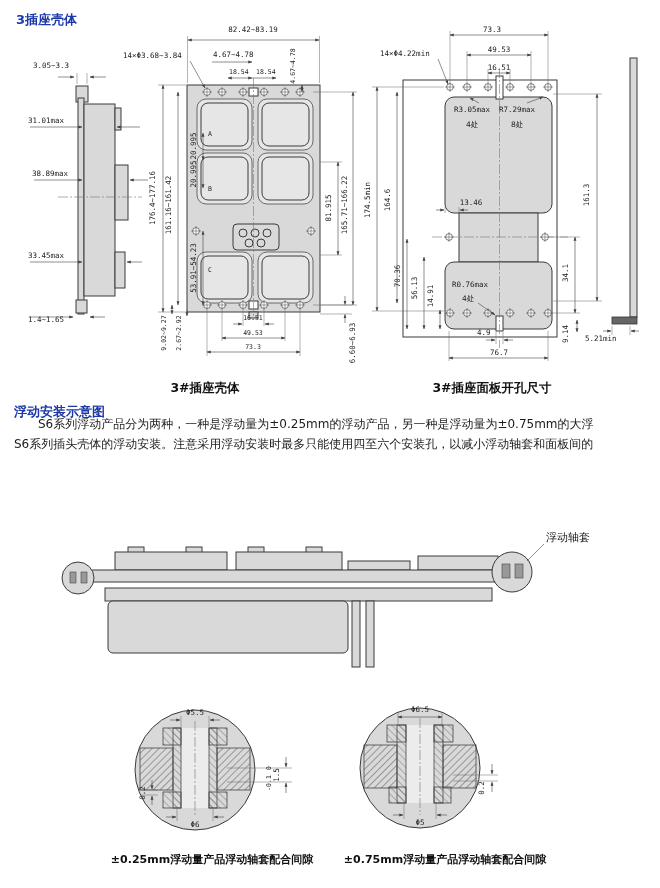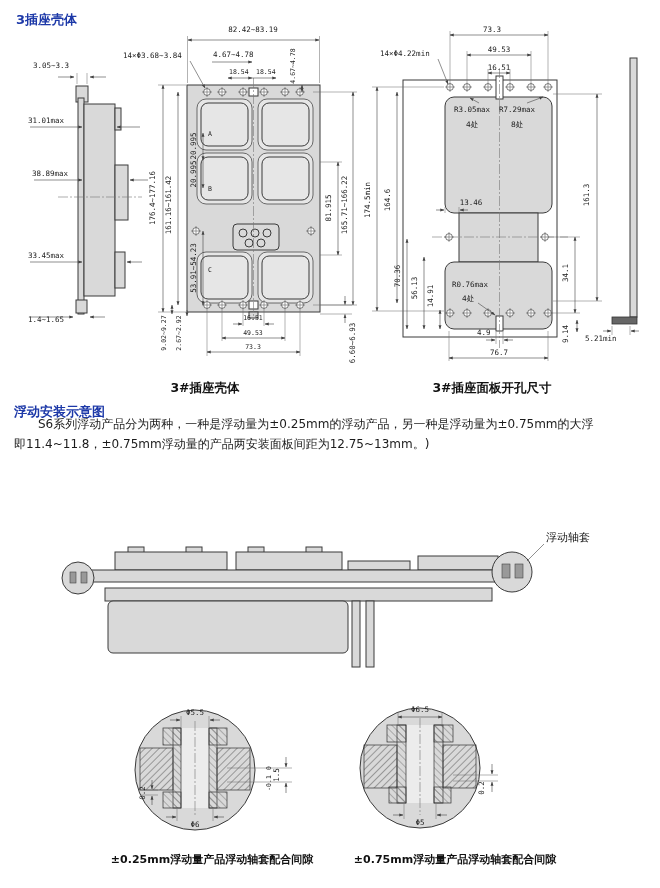--- a/index.html
+++ b/index.html
@@ -8,21 +8,21 @@
   .sec-title{position:absolute;font-weight:bold;font-size:13px;color:#1d39a8;white-space:nowrap;}
   .t1{left:16px;top:11px;}
   .t2{left:14px;top:403px;font-family:Liberation Serif, serif;}
   .para{position:absolute;left:14px;top:415px;width:640px;font-size:12px;line-height:19.5px;
         color:#1b1b1b;}
   .para .ln{white-space:nowrap;}
   .para .ln.first{text-indent:24px;}
   .detail-caption{position:absolute;top:852px;font-weight:bold;font-size:11px;color:#111;
         text-align:center;white-space:nowrap;}
   .dc-left{left:92px;width:240px;}
-  .dc-right{left:340px;width:230px;}
+  .dc-right{left:330px;width:230px;}
   svg{position:absolute;left:0;}
   #drw{top:0;}
   #asm{top:525px;}
   svg text{font-family:"DejaVu Sans Mono",monospace;}
   .d{font-size:7.5px;fill:#222;}
   .d6{font-size:6.5px;fill:#222;}
   .cj{font-family:"DejaVu Sans",sans-serif;font-weight:bold;font-size:12.5px;fill:#111;}
   .cjs{font-family:"DejaVu Sans",sans-serif;font-size:7.5px;fill:#222;}
   .lbl{font-family:"DejaVu Sans",sans-serif;font-size:11px;fill:#222;}
   .fg{fill:#d9d9d9;stroke:#3b3b3b;stroke-width:1;}
@@ -320,21 +320,21 @@
       <line class="dim" x1="639" y1="331" x2="631" y2="331" marker-end="url(#ar)"></line>
 
       <text class="cj" x="492" y="392" text-anchor="middle">3#插座面板开孔尺寸</text>
     </g>
   </svg>
 
   <div class="sec-title t2">浮动安装示意图</div>
 
   <div class="para">
     <div class="ln first">S6系列浮动产品分为两种，一种是浮动量为±0.25mm的浮动产品，另一种是浮动量为±0.75mm的大浮</div>
-    <div class="ln">即11.4~11.8，±0.75mm浮动量的产品两安装面板间距为12.75~13mm。)</div>
+    <div class="ln">S6系列插头壳体的浮动安装。注意采用浮动安装时最多只能使用四至六个安装孔，以减小浮动轴套和面板间的</div>
   </div>
 
   <svg id="asm" width="660" height="325" viewBox="0 0 660 325">
     <defs>
       <marker id="ar2" viewBox="0 0 10 10" refX="9" refY="5" markerWidth="7" markerHeight="7" orient="auto-start-reverse">
           <path d="M0 1.5 L10 5 L0 8.5 z" fill="#444"></path>
         </marker>
       <pattern id="h1" width="5" height="5" patternUnits="userSpaceOnUse" patternTransform="rotate(45)">
         <line x1="0" y1="0" x2="0" y2="5" stroke="#555" stroke-width="1"></line>
       </pattern>

